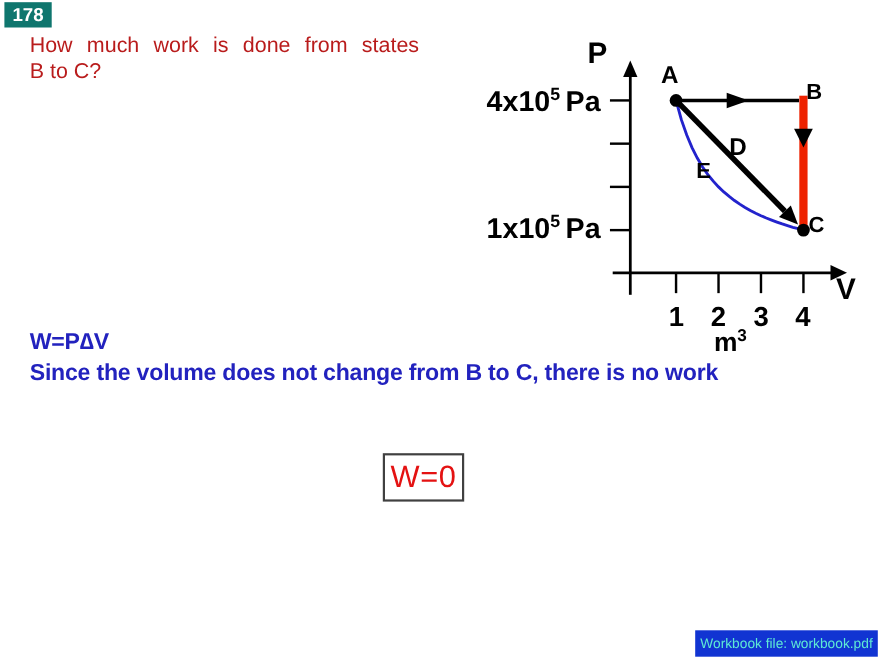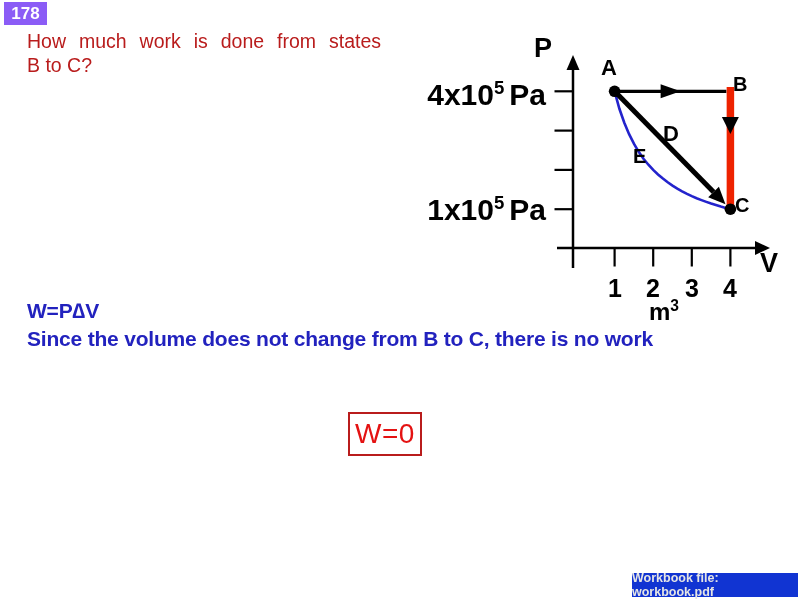--- a/index.html
+++ b/index.html
@@ -1,36 +1,36 @@
 <!DOCTYPE html>
 <html><head>
 <meta charset="utf-8">
 <style>
   html,body{margin:0;padding:0;background:#ffffff;}
   #slide{
     position:relative;width:800px;height:600px;background:#ffffff;overflow:hidden;
     font-family:"Liberation Sans",sans-serif;color:#000;
   }
   .badge{
-    position:absolute;background:#8b5cf6;color:#fff;font-weight:bold;
+    position:absolute;background:#0f766e;color:#fff;font-weight:bold;
     display:flex;align-items:center;justify-content:center;
   }
   #slide-number{left:4px;top:2px;width:43px;height:23px;font-size:17px;}
   #resource-badge{left:609px;top:1px;width:182px;height:23px;font-size:14.5px;letter-spacing:.2px;}
   #question{
     position:absolute;left:27px;top:29px;width:354px;
     font-size:19.5px;line-height:24px;color:#b91c1c;
   }
   #question .q1{text-align:justify;text-align-last:justify;}
   
   #diagram-svg{position:absolute;left:420px;top:30px;width:380px;height:300px;}
   .axlbl{position:absolute;font-weight:800;color:#000;}
   #p-axis-label{left:534px;top:33px;font-size:27px;}
   #v-axis-label{left:760px;top:248px;font-size:27px;}
-  .plabel{position:absolute;left:418px;width:128px;text-align:right;font-size:30px;font-weight:800;white-space:nowrap;}
+  .plabel{position:absolute;left:418px;width:128px;text-align:right;font-size:26px;font-weight:800;white-space:nowrap;}
   .plabel sup{font-size:0.62em;}
   .plabel .unit{margin-left:5px;}
   #ylabel-top{top:77px;}
   #ylabel-bottom{top:192px;}
   .xtick{position:absolute;top:274px;width:30px;text-align:center;font-size:25px;font-weight:800;}
   #xtick-1{left:600px;} #xtick-2{left:638px;} #xtick-3{left:677px;} #xtick-4{left:715px;}
   #x-unit{position:absolute;left:644px;top:297px;width:40px;text-align:center;font-size:24px;font-weight:700;}
   #x-unit sup{font-size:0.65em;}
   .statelbl{position:absolute;font-weight:800;font-size:21px;}
   #state-a{left:601px;top:55px;font-size:22px;}
@@ -38,28 +38,28 @@
   #state-c{left:735px;top:194px;font-size:20px;}
   #state-d{left:663px;top:121px;font-size:22px;}
   #state-e{left:633px;top:145px;font-size:20px;}
   
   #answer{
     position:absolute;left:27px;top:297px;width:720px;
     color:#2222BE;font-weight:bold;font-size:21px;line-height:27.5px;letter-spacing:-0.2px;
   }
   #result-box{
     position:absolute;left:348px;top:412px;width:74px;height:44px;
-    border:2px solid #b91c1c;background:#fff;box-sizing:border-box;
+    border:2px solid #404040;background:#fff;box-sizing:border-box;
     display:flex;align-items:center;justify-content:center;
   }
   #result-text{color:#E41212;font-size:28px;letter-spacing:.5px;}
   
   #footer-bar{
     position:absolute;left:632px;top:573px;width:166px;height:24px;
-    background:#1134D2;color:#e5e5e5;font-size:12.5px;font-weight:bold;
+    background:#1134D2;color:#5eead4;font-size:12.5px;font-weight:normal;
     display:flex;align-items:center;justify-content:center;cursor:pointer;
   }
 </style>
 </head>
 <body>
 
 <div id="slide">
 
   <div id="slide-number" class="badge">178</div>
 

